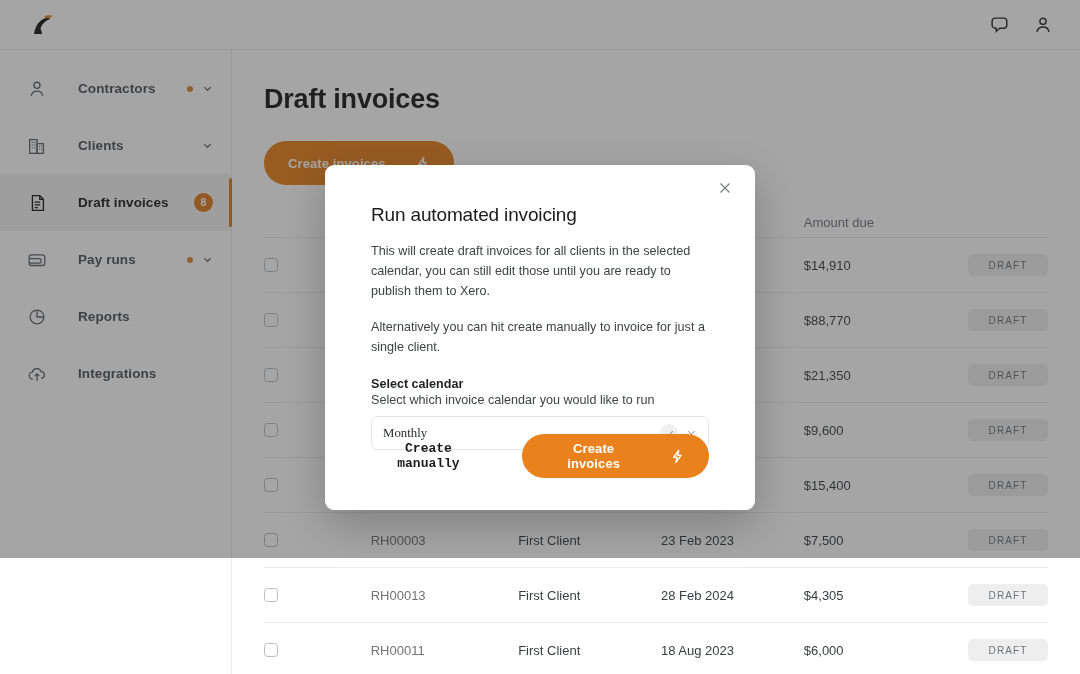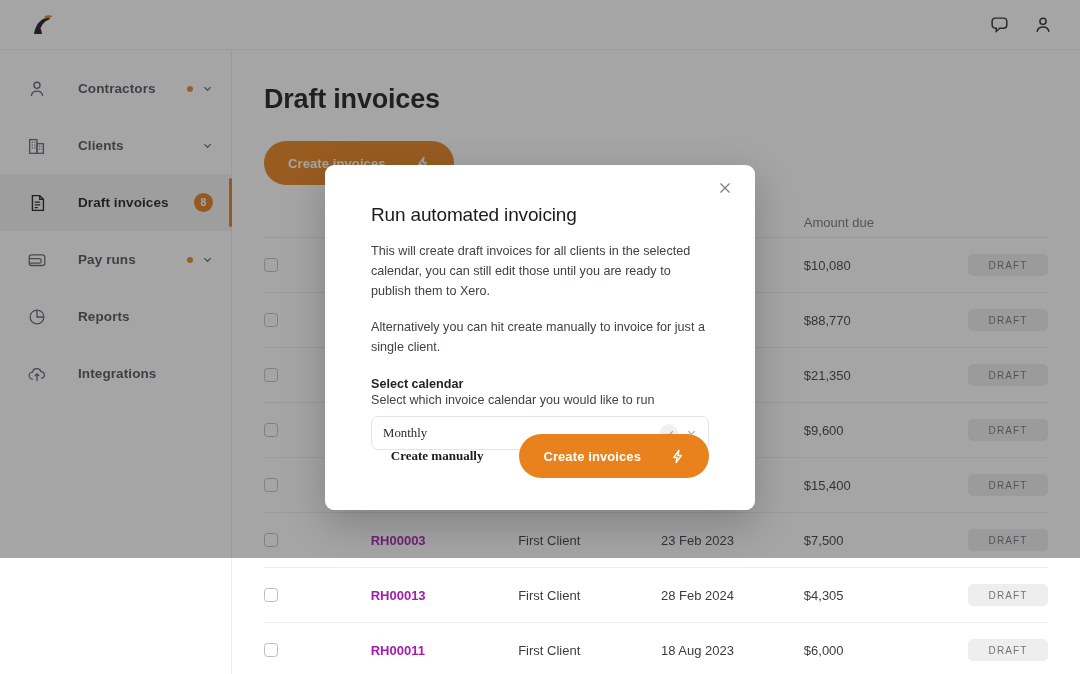--- a/index.html
+++ b/index.html
@@ -120,21 +120,21 @@
   .tbl-head {
     display: flex; align-items: center; height: 30px;
     font-size: 13px; color: #70747a; font-weight: 400;
   }
   .tbl-row {
     display: flex; align-items: center; height: 55px;
     border-top: 1px solid #ededed;
     font-size: 13px; color: #3a3d41;
   }
   .c-chk  { width: 68px; display: flex; align-items: center; }
-  .c-num  { width: 160px; font-weight: 700; color: #a21caf; margin-left: 44px; }
+  .c-num  { width: 160px; font-weight: 400; color: #737373; margin-left: 44px; }
   .c-cli  { width: 155px; }
   .c-date { width: 155px; }
   .c-amt  { width: 155px; }
   .c-st   { width: 110px; display:flex; justify-content:flex-end;}
   .chkbox {
     width: 14px; height: 14px; border: 1.4px solid #b9bdc1;
     border-radius: 3.5px; background: #fff; cursor: pointer;
   }
   .status-pill {
     width: 80px; height: 22px; border-radius: 5px;
@@ -185,21 +185,21 @@
   .tick-circle {
     width: 18px; height: 18px; border-radius: 50%; background: #f0f0f0;
     display: flex; align-items: center; justify-content: center; color: #9a9ea2;
   }
   .modal-actions {
     position: absolute; left: 46px; right: 46px; bottom: 32px;
     display: flex; align-items: center; justify-content: flex-end; gap: 36px;
   }
   .btn-ghost {
     background: transparent; border: 0; cursor: pointer;
-    font-family: Liberation Serif, serif;
+    font-family: Liberation Mono, monospace;
     font-size: 13px; font-weight: 700; color: #1b1b1b;
   }
 </style>
 </head>
 <body>
 
 <div id="root">
 
   <div class="topbar">
     <div class="logo">
@@ -340,21 +340,21 @@
         <div class="c-st"></div>
       </div>
 
       <div class="tbl-row">
         <div class="c-chk">
             <span class="chkbox"></span>
           </div>
         <div class="c-num"></div>
         <div class="c-cli"></div>
         <div class="c-date"></div>
-        <div class="c-amt">$10,080</div>
+        <div class="c-amt">$14,910</div>
         <div class="c-st">
             <span class="status-pill">DRAFT</span>
           </div>
       </div>
 
       <div class="tbl-row">
         <div class="c-chk">
             <span class="chkbox"></span>
           </div>
         <div class="c-num"></div>

